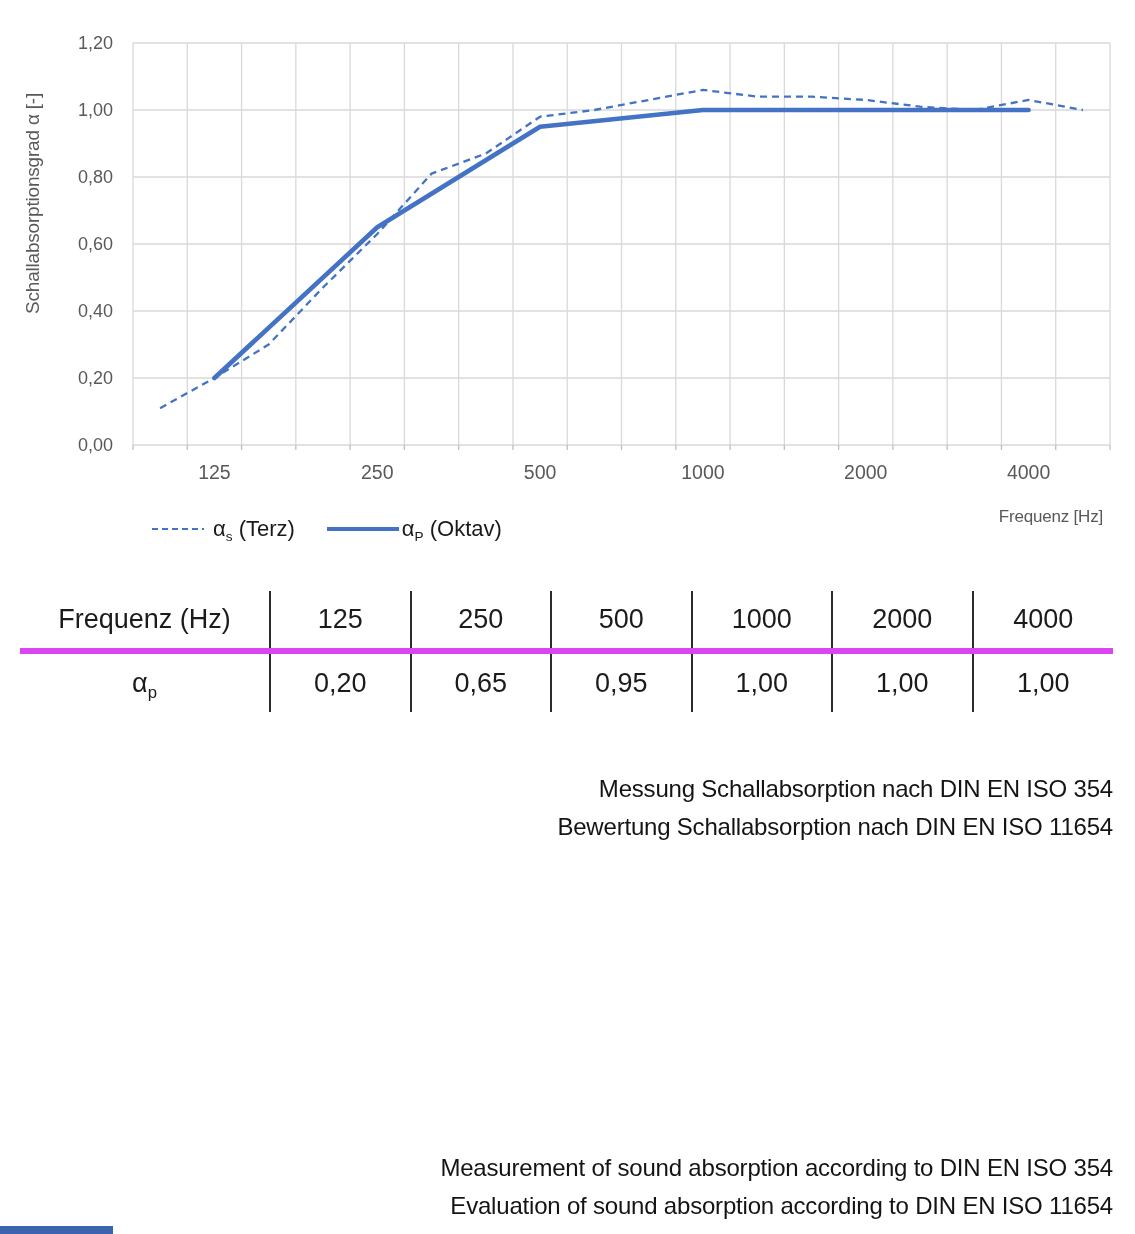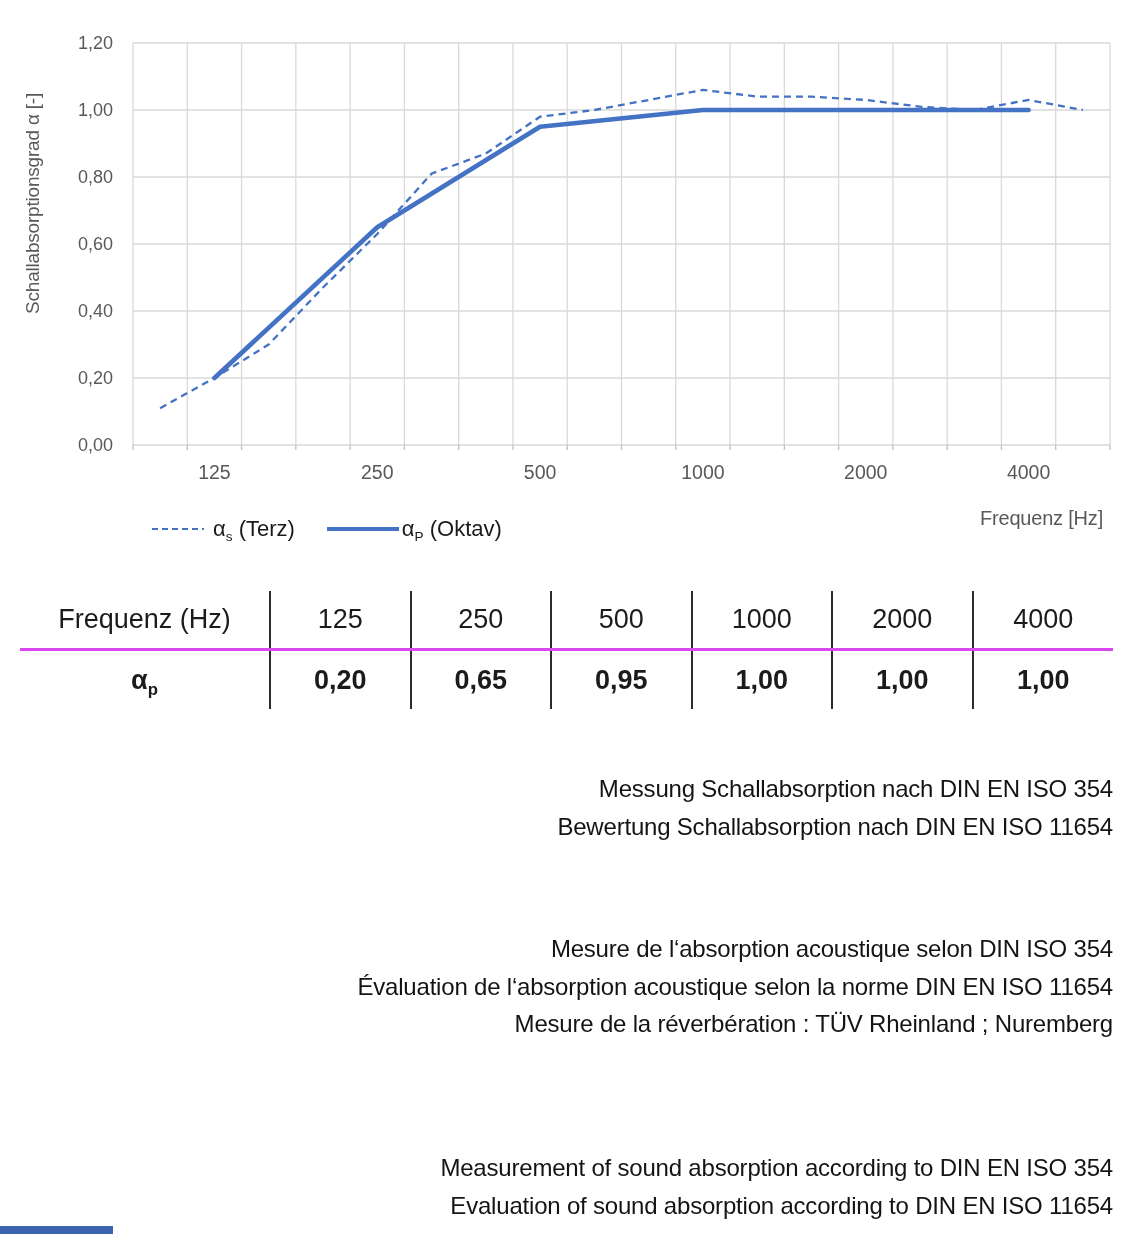--- a/index.html
+++ b/index.html
@@ -10,36 +10,36 @@
   
   .chart-wrap{position:absolute;left:0;top:0;width:1135px;height:570px;}
   #chart-svg{position:absolute;left:0;top:0;}
   #chart-svg text{font-family:"Liberation Sans",sans-serif;}
   .ytick{font-size:18px;fill:#595959;}
   .xtick{font-size:19.5px;fill:#595959;}
   .y-axis-title{
     position:absolute;left:22px;top:314px;transform-origin:0 0;transform:rotate(-90deg);
     font-size:19px;color:#595959;white-space:nowrap;letter-spacing:-0.2px;
   }
-  .x-axis-title{position:absolute;right:32px;top:507px;font-size:20px;color:#595959;letter-spacing:-0.2px;}
+  .x-axis-title{position:absolute;right:32px;top:507px;font-size:17px;color:#595959;letter-spacing:-0.2px;}
   .legend{position:absolute;left:152px;top:513px;display:flex;align-items:center;font-size:22px;color:#1a1a1a;height:32px;}
   .legend-item{display:flex;align-items:center;text-align:right;}
   .sample{display:inline-block;flex:none;}
   .sample.dashed{width:52px;height:2.6px;margin-right:9px;
     background:repeating-linear-gradient(90deg,#4472C4 0,#4472C4 6px,transparent 6px,transparent 10px);}
   .sample.solid{width:72px;height:4.6px;background:#4472C4;margin-left:32px;margin-right:3px;}
   sub{font-size:0.62em;line-height:0;}
   
   .abs-table{
     position:absolute;left:20px;top:591px;width:1093px;border-collapse:collapse;table-layout:fixed;
     font-size:27px;color:#1b1b1b;
   }
   .abs-table td{text-align:center;vertical-align:middle;height:57px;padding:0;}
   .abs-table td+td{border-left:2.5px solid #2b2b2b;}
-  .abs-table tr.values td{border-top:3px solid #d946ef;height:58px;font-weight:bold;}
+  .abs-table tr.values td{border-top:6px solid #d946ef;height:58px;}
   
   .note{position:absolute;right:22px;text-align:right;font-size:24px;line-height:37.5px;
     color:#141414;letter-spacing:-0.2px;white-space:nowrap;}
   .note-de{top:770px;}
   .note-fr{top:930px;}
   .note-en{top:1149px;}
   
   .footer-bar{position:absolute;left:0;bottom:0;width:113px;height:8px;background:#3C63AD;}
 </style>
 </head>
@@ -156,25 +156,20 @@
       <td>1,00</td>
     </tr>
   </tbody>
     </table>
 
   <div class="note note-de">
     <div class="note-line">Messung Schallabsorption nach DIN EN ISO 354</div>
     <div class="note-line">Bewertung Schallabsorption nach DIN EN ISO 11654</div>
   </div>
 
-  <div class="note note-fr">
-    <div class="note-line">Mesure de l‘absorption acoustique selon DIN ISO 354</div>
-    <div class="note-line">Évaluation de l‘absorption acoustique selon la norme DIN EN ISO 11654</div>
-    <div class="note-line">Mesure de la réverbération : TÜV Rheinland ; Nuremberg</div>
-  </div>
 
   <div class="note note-en">
     <div class="note-line">Measurement of sound absorption according to DIN EN ISO 354</div>
     <div class="note-line">Evaluation of sound absorption according to DIN EN ISO 11654</div>
   </div>
 
   <div class="footer-bar" style="background: rgb(60, 99, 173);"></div>
 </div>
 
 </body></html>

